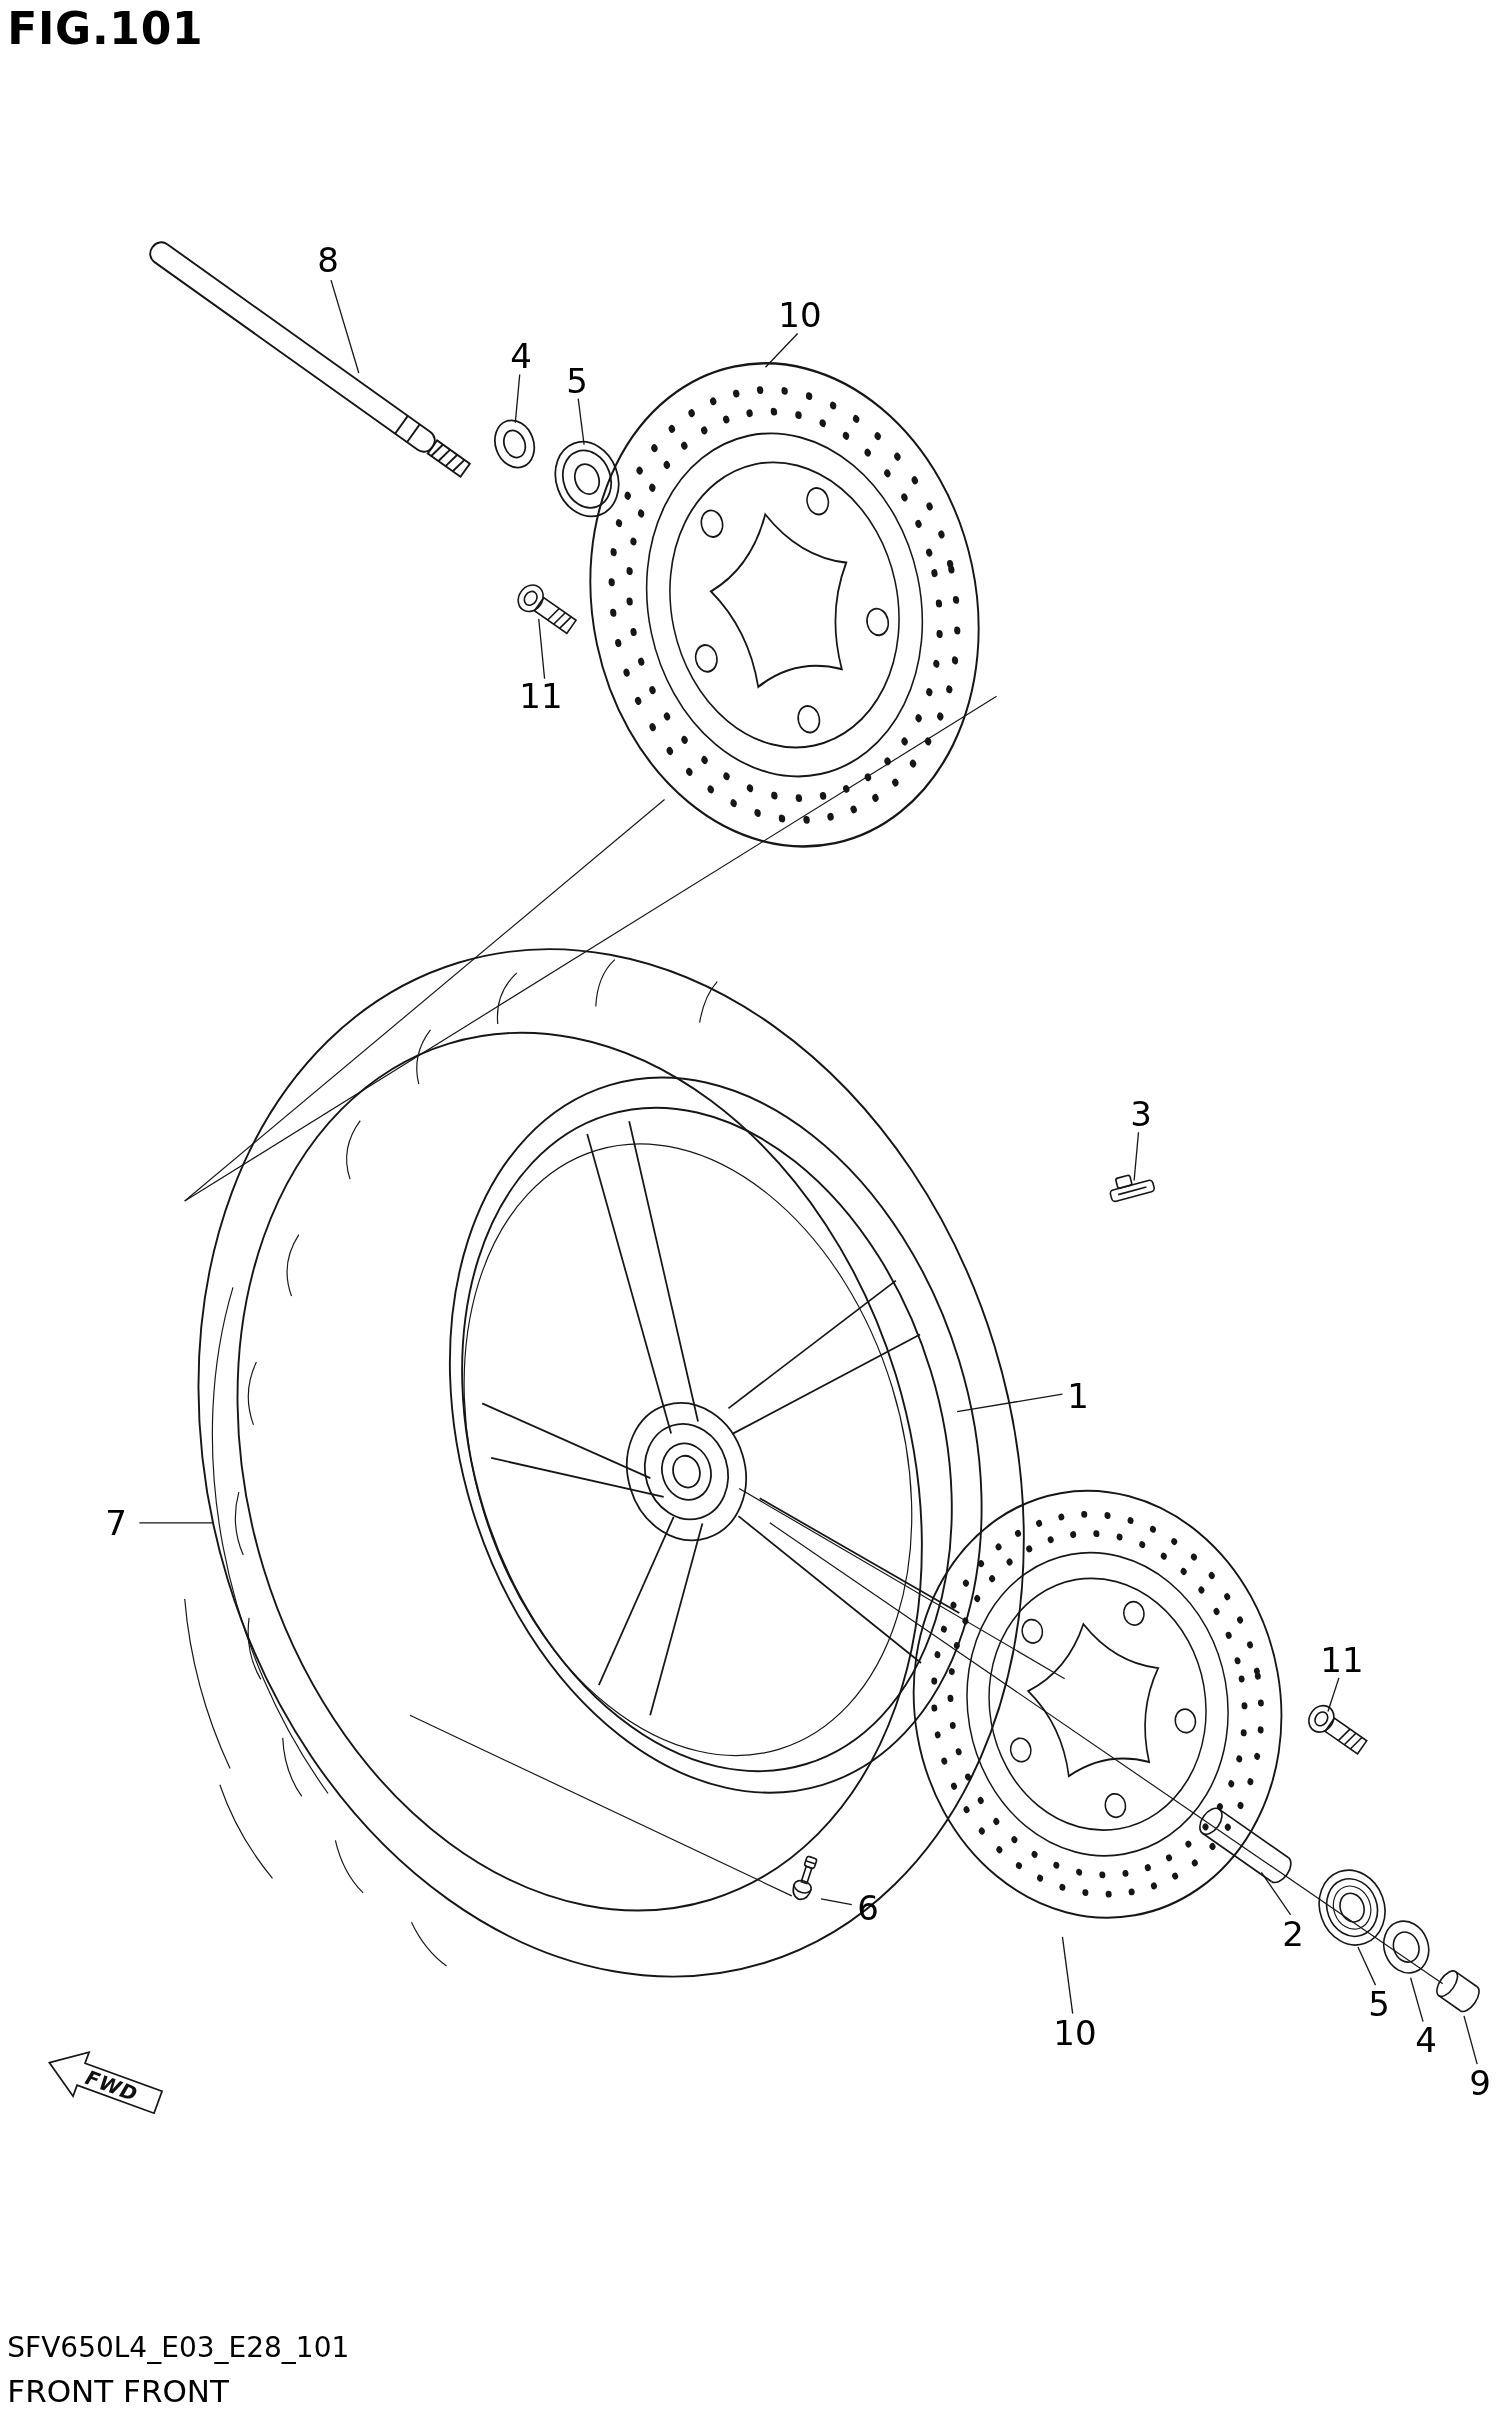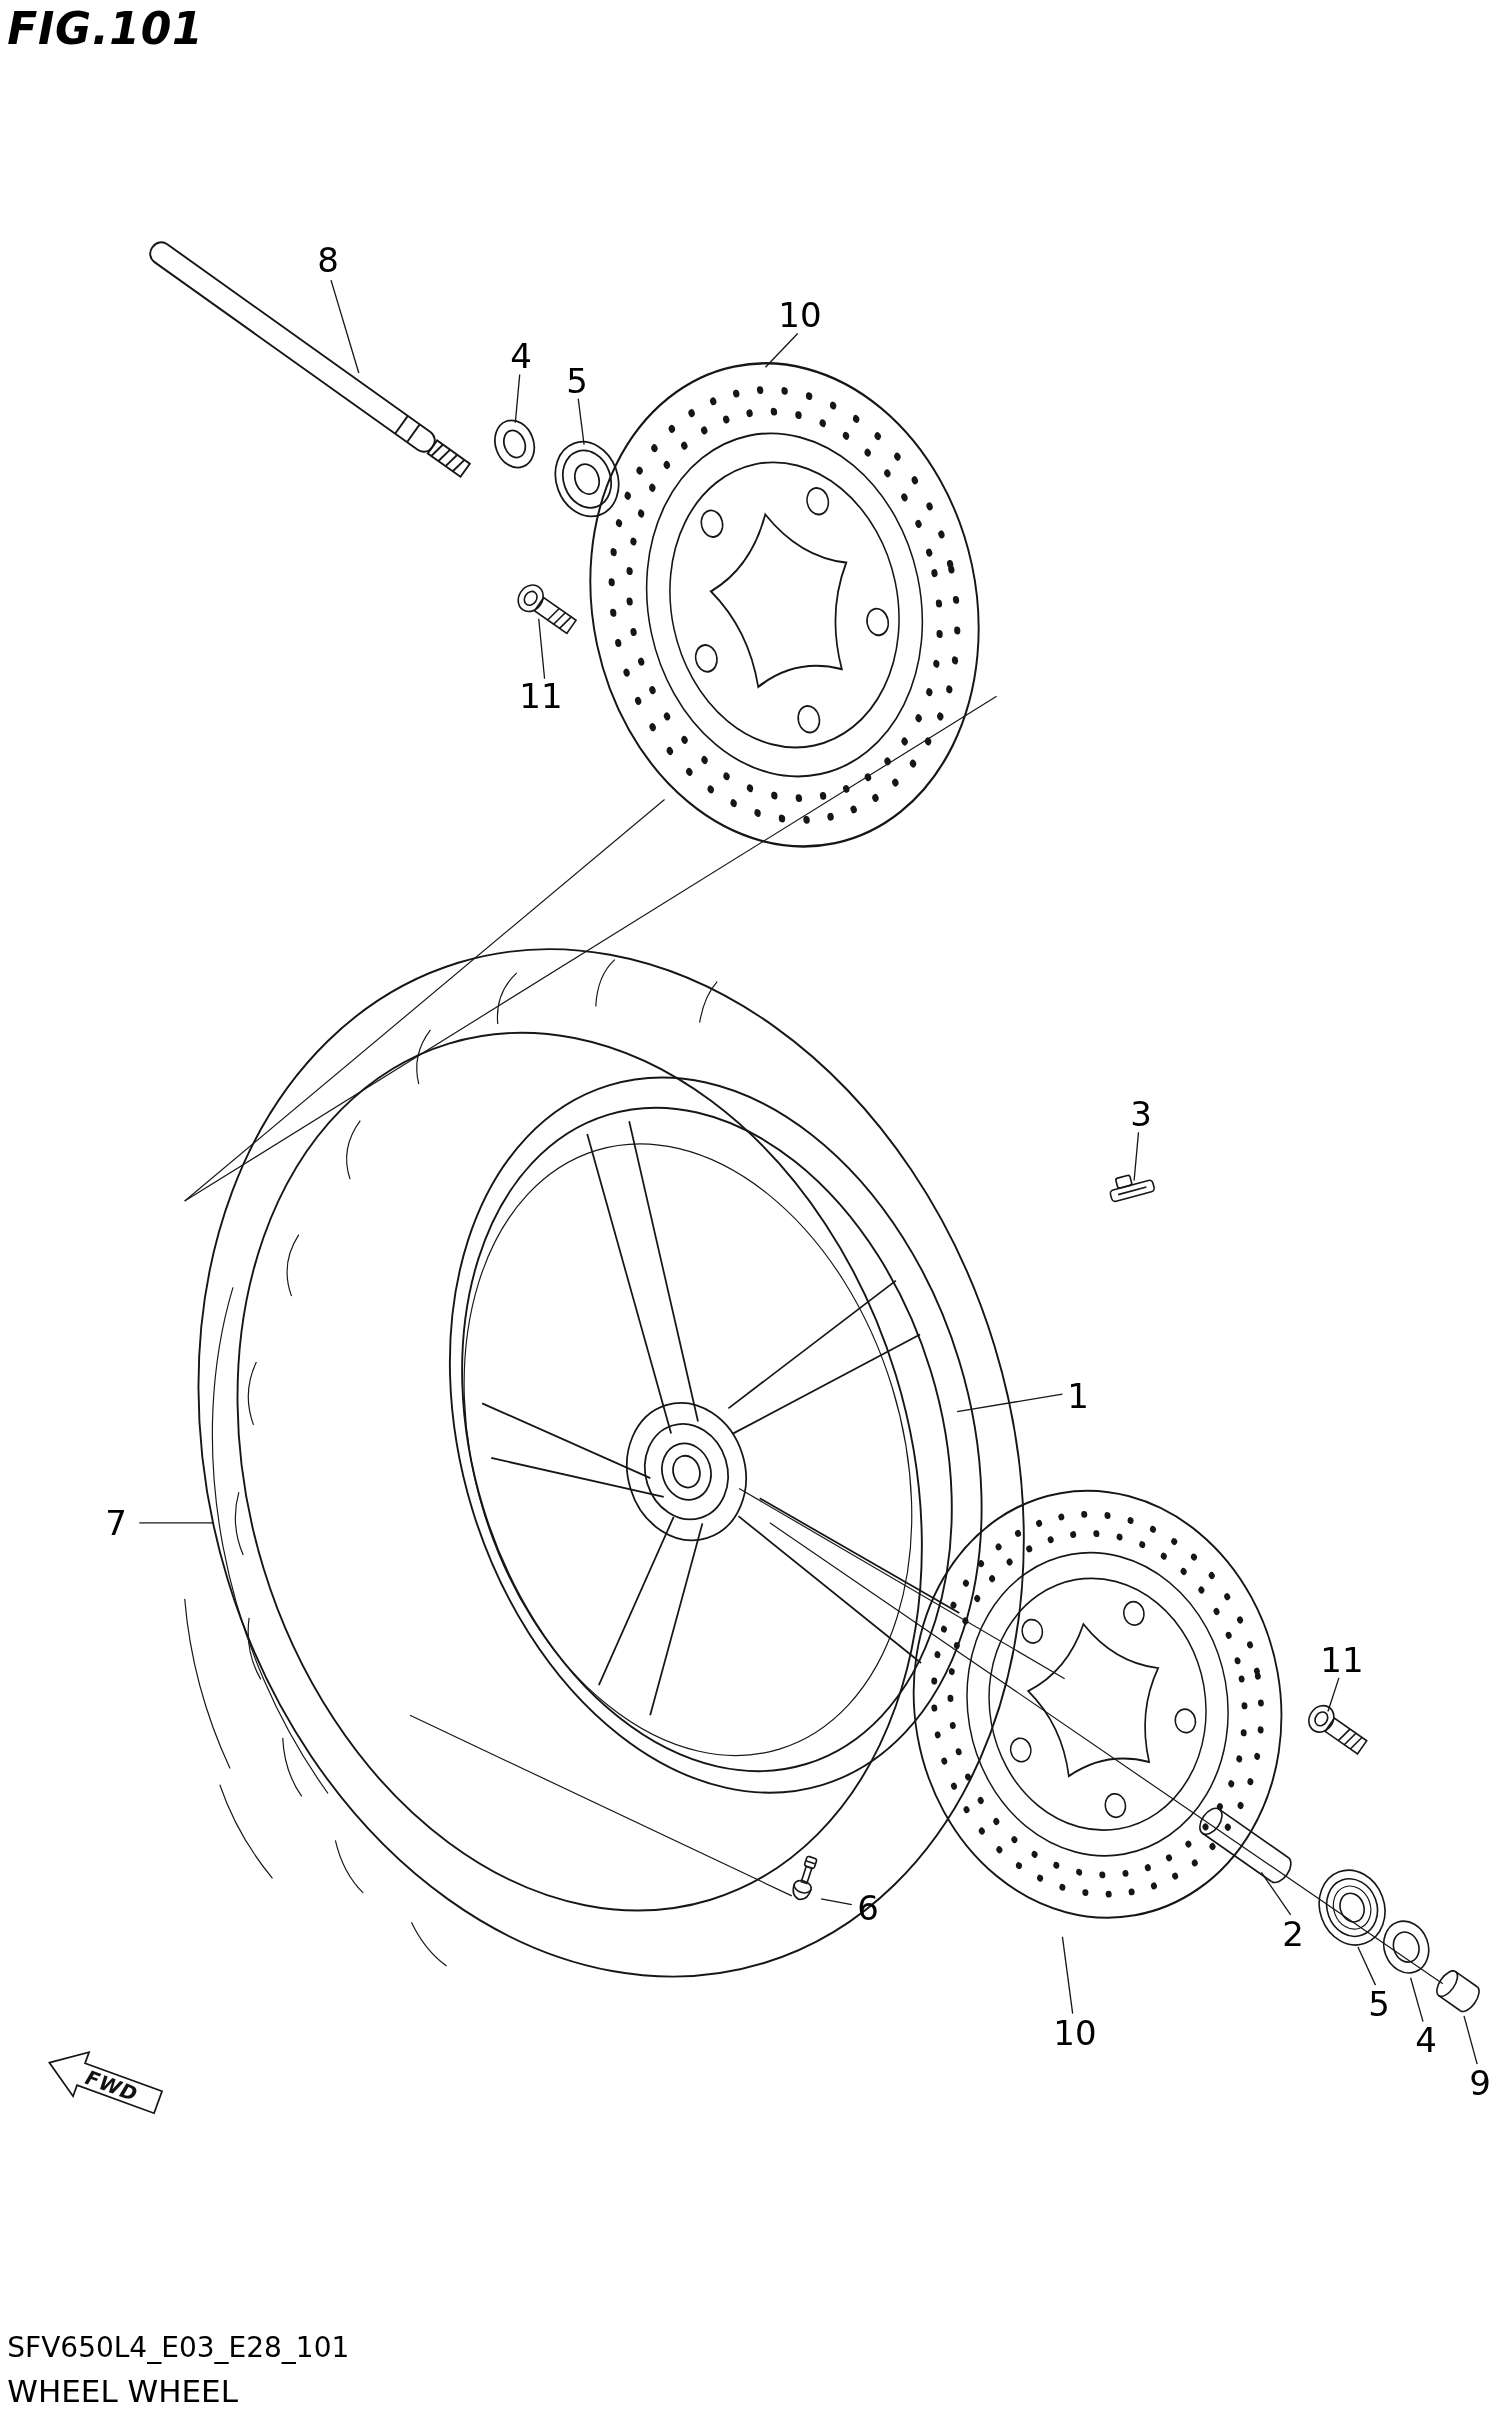--- a/index.html
+++ b/index.html
@@ -1,19 +1,19 @@
 <!DOCTYPE html>
 <html style="font-size:11.7px"><head>
 <meta charset="utf-8">
 <style>
   html,body{margin:0;padding:0;background:#fff;}
   body{width:1509px;height:2413px;position:relative;font-family:"Liberation Sans",sans-serif;color:#000;}
   .page{position:absolute;inset:0;}
   .fig-title{position:absolute;left:7.3px;top:2.9px;font-size:44px;font-weight:bold;
-             font-family:"DejaVu Sans",sans-serif;letter-spacing:0.7px;font-style:italic;}
+             font-family:"DejaVu Sans",sans-serif;letter-spacing:0.7px;}
   .callout{position:absolute;transform:translate(-50%,-50%);font-size:34px;
            font-family:"DejaVu Sans",sans-serif;}
   .footer-code{position:absolute;left:7.3px;top:2331px;font-size:28px;font-family:"DejaVu Sans",sans-serif;}
   .footer-title{position:absolute;left:7.3px;top:2373px;font-size:31px;font-family:"DejaVu Sans",sans-serif;}
   svg.diagram{position:absolute;left:0;top:0;}
   svg.diagram *{fill:none;stroke:#161616;}
   .dots{stroke-linecap:round;}
   .thin{stroke-width:1.6;}
   .leader{stroke-width:1.8;}
   .fwd-text{fill:#111 !important;stroke:none !important;font-family:"DejaVu Sans",sans-serif;
@@ -216,16 +216,16 @@
   <div class="callout" style="left:116px;top:1523px">7</div>
   <div class="callout" style="left:1342px;top:1660px">11</div>
   <div class="callout" style="left:1293px;top:1934px">2</div>
   <div class="callout" style="left:868px;top:1908px">6</div>
   <div class="callout" style="left:1075px;top:2033px">10</div>
   <div class="callout" style="left:1379px;top:2004px">5</div>
   <div class="callout" style="left:1426px;top:2040px">4</div>
   <div class="callout" style="left:1480px;top:2083px">9</div>
 
   <div class="footer-code">SFV650L4_E03_E28_101</div>
-  <div class="footer-title">WHEEL WHEEL</div>
+  <div class="footer-title">FRONT FRONT</div>
 
 </div>
 
 
 </body></html>

